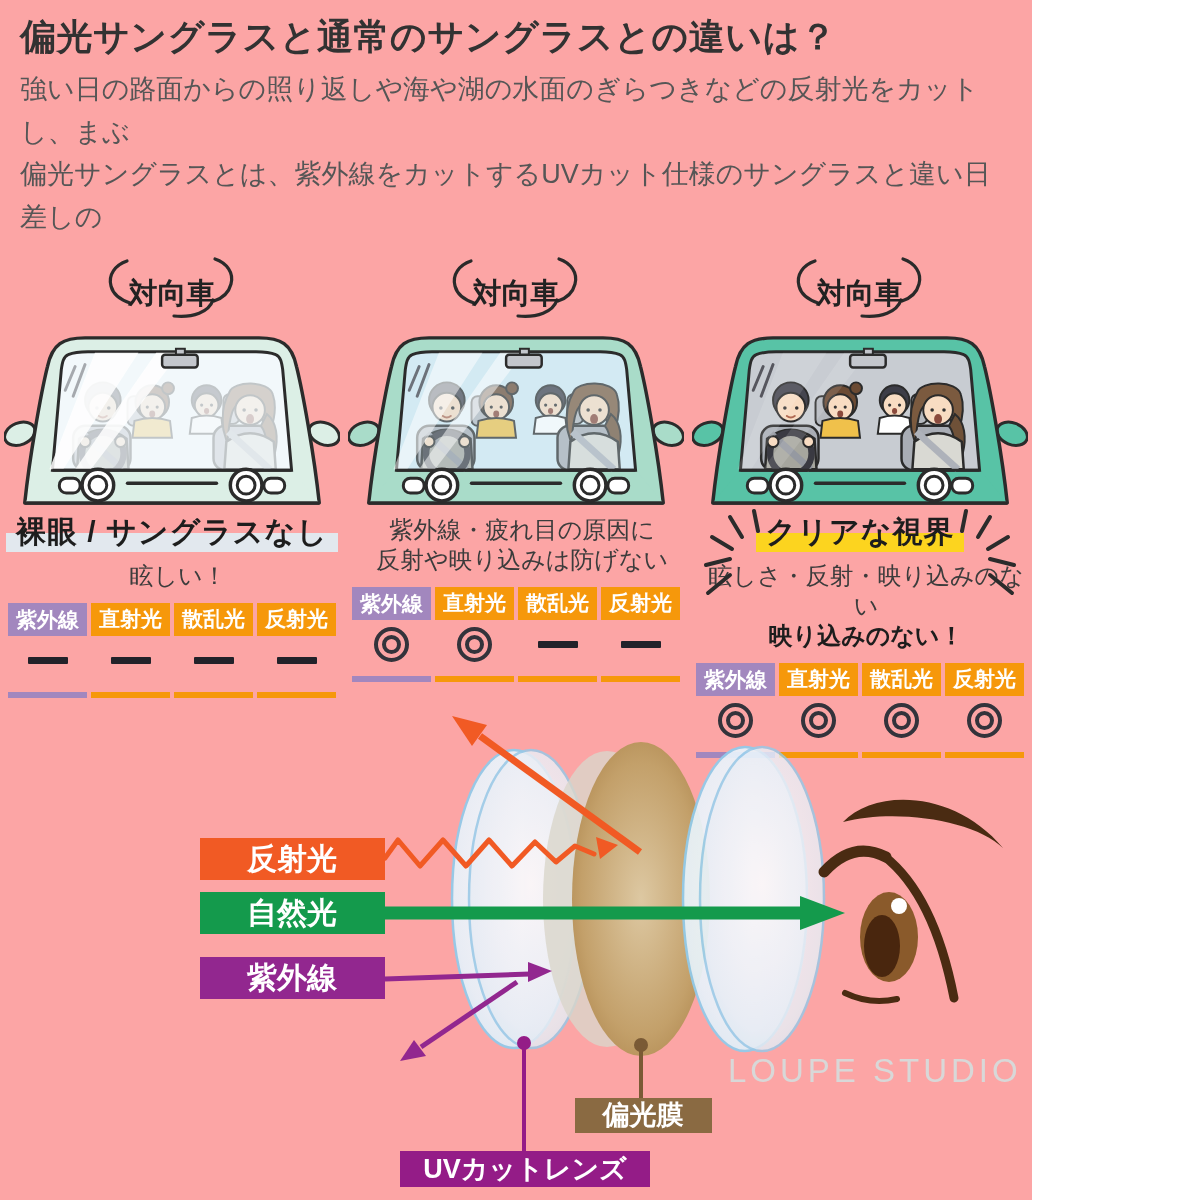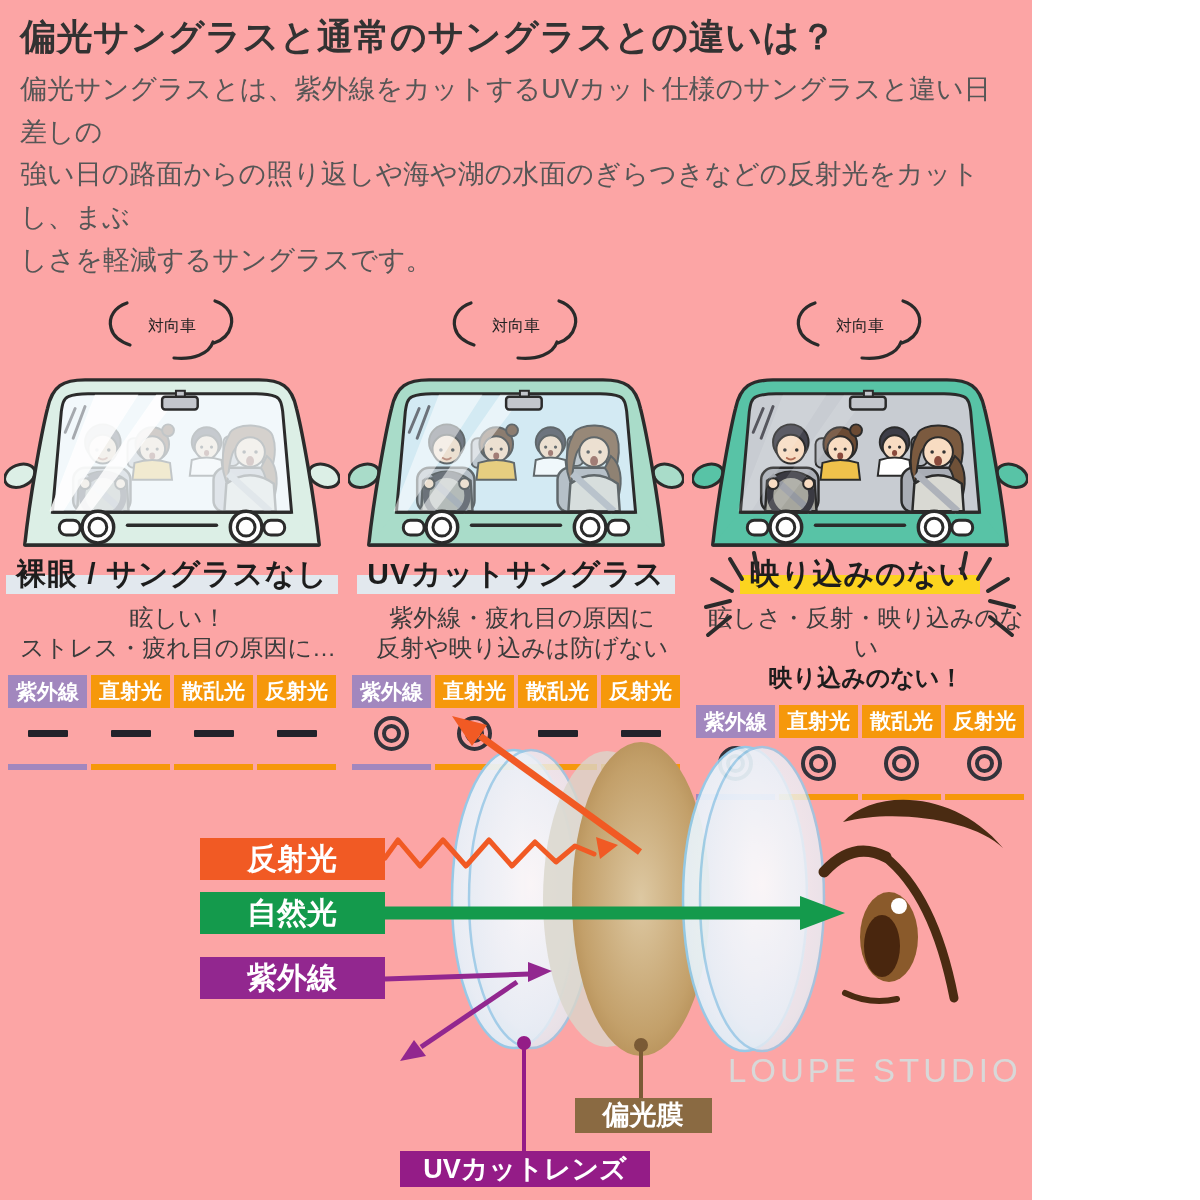--- a/index.html
+++ b/index.html
@@ -10,21 +10,21 @@
   .head { padding:14px 20px 0 20px; }
   .title { font-size:36px; font-weight:bold; color:#323232; letter-spacing:.5px; line-height:1.25; }
   .intro { margin-top:9px; font-size:27px; color:#565656; line-height:1.58; }
 
   
   .cols { display:flex; margin-top:14px; }
   .col { position:relative; width:400px; text-align:center; }
 
   .balloon { position:relative; height:66px; }
   .balloon svg { position:absolute; left:50%; top:0; transform:translateX(-50%); }
-  .btxt { position:absolute; left:0; right:0; top:21px; font-size:16px; font-weight:normal; color:#222; }
+  .btxt { position:absolute; left:0; right:0; top:21px; font-size:29px; font-weight:bold; color:#222; }
 
   .car { display:block; margin:0 auto; }
 
   .cat-label { margin-top:5px; font-size:30px; font-weight:bold; color:#1d1d1d; letter-spacing:1px;text-align:center; }
   .cat-label .hl { padding:2px 10px 4px; background:linear-gradient(180deg, rgba(0,0,0,0) 52%, var(--hl-color) 52%); }
 
   .desc { margin-top:8px; font-size:24px; color:#3c3c3c; line-height:1.25;padding-left:12px; }
   .col.c3 .d2 { font-weight:bold; color:#1d1d1d; }
 
   .tbl { margin:12px auto 0; display:grid; grid-template-columns:repeat(4,79px); column-gap:4px; width:fit-content; }
@@ -144,42 +144,40 @@
       <line x1="125" y1="166" x2="215" y2="166" stroke="#2b2b2b" stroke-width="3.5" stroke-linecap="round"></line>
     </symbol>
   </defs>
 </svg>
 
 <div class="page">
 
   <div class="head">
     <div class="title">偏光サングラスと通常のサングラスとの違いは？</div>
     <div class="intro">
+      <div>強い日の路面からの照り返しや海や湖の水面のぎらつきなどの反射光をカットし、まぶ</div>
       <div>偏光サングラスとは、紫外線をカットするUVカット仕様のサングラスと違い日差しの</div>
-      <div>強い日の路面からの照り返しや海や湖の水面のぎらつきなどの反射光をカットし、まぶ</div>
-      <div>しさを軽減するサングラスです。</div>
     </div>
   </div>
 
   <div class="cols">
 
     <div class="col c1">
       <div class="balloon">
         <svg width="150" height="72">
             <use href="#sym-balloon"></use>
           </svg>
         <div class="btxt">対向車</div>
       </div>
       <svg class="car" width="336" height="188" viewBox="0 0 340 190">
           <use href="#sym-car"></use>
         </svg>
       <div class="cat-label"><span class="hl">裸眼 / サングラスなし</span></div>
       <div class="desc">
         <div class="d1">眩しい！</div>
-        <div class="d2">ストレス・疲れ目の原因に…</div>
       </div>
       <div class="tbl">
           <div class="th th-purple">紫外線</div>
           <div class="th th-orange">直射光</div>
           <div class="th th-orange">散乱光</div>
           <div class="th th-orange">反射光</div>
           <div class="mark">
             <span class="dash"></span>
           </div>
           <div class="mark">
@@ -201,21 +199,20 @@
     <div class="col c2">
       <div class="balloon">
         <svg width="150" height="72">
             <use href="#sym-balloon"></use>
           </svg>
         <div class="btxt">対向車</div>
       </div>
       <svg class="car" width="336" height="188" viewBox="0 0 340 190">
           <use href="#sym-car"></use>
         </svg>
-      <div class="cat-label"><span class="hl">UVカットサングラス</span></div>
       <div class="desc">
         <div class="d1">紫外線・疲れ目の原因に</div>
         <div class="d2">反射や映り込みは防げない</div>
       </div>
       <div class="tbl">
           <div class="th th-purple">紫外線</div>
           <div class="th th-orange">直射光</div>
           <div class="th th-orange">散乱光</div>
           <div class="th th-orange">反射光</div>
           <div class="mark">
@@ -262,21 +259,21 @@
       </svg>
       <svg class="burst br" width="66" height="104">
         <g stroke="#2b2b2b" stroke-width="4" stroke-linecap="round">
           <line x1="62" y1="84" x2="40" y2="66"></line>
             <line x1="64" y1="56" x2="40" y2="50"></line>
           <line x1="58" y1="28" x2="38" y2="40"></line>
             <line x1="40" y1="8" x2="28" y2="28"></line>
           <line x1="16" y1="2" x2="12" y2="22"></line>
         </g>
       </svg>
-      <div class="cat-label"><span class="hl">映り込みのない</span></div>
+      <div class="cat-label"><span class="hl">クリアな視界</span></div>
       <div class="desc">
         <div class="d1">眩しさ・反射・映り込みのない</div>
         <div class="d2">映り込みのない！</div>
       </div>
       <div class="tbl">
           <div class="th th-purple">紫外線</div>
           <div class="th th-orange">直射光</div>
           <div class="th th-orange">散乱光</div>
           <div class="th th-orange">反射光</div>
           <div class="mark">

